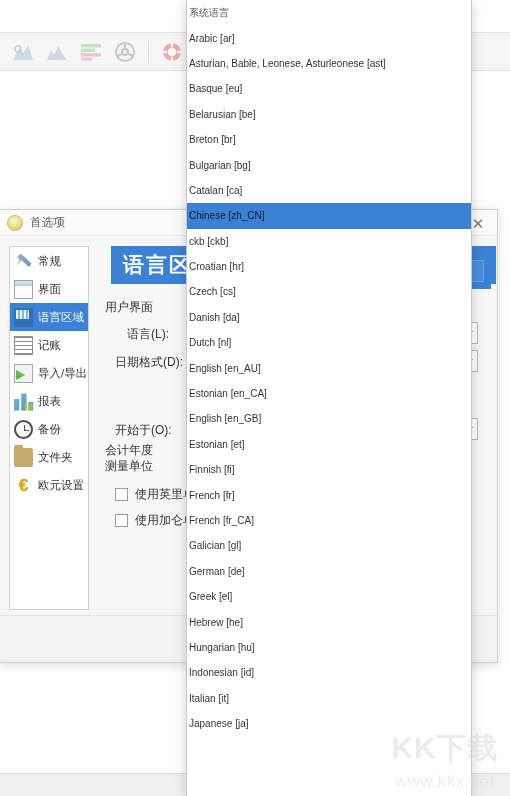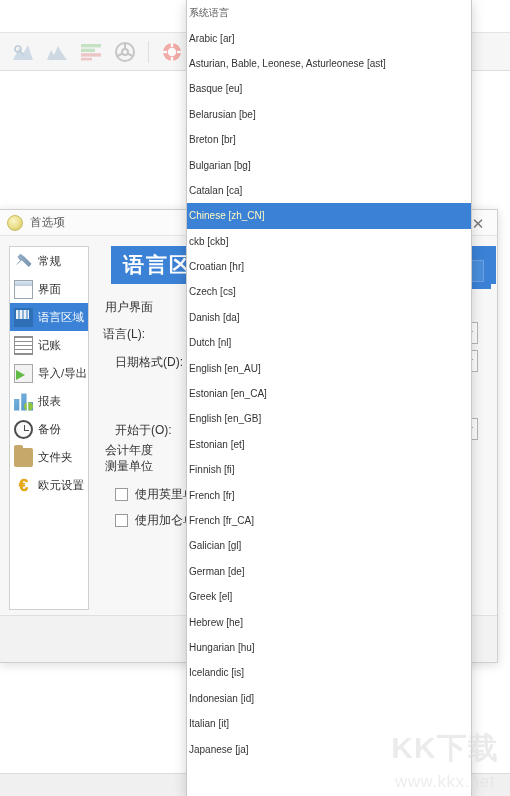--- a/index.html
+++ b/index.html
@@ -87,21 +87,21 @@
 
   
   #lang-popup{
     position:absolute;left:186px;top:0;width:284px;height:796px;
     background:#ffffff;border:1px solid #c9c9c9;border-top:none;
     box-shadow:0 3px 12px rgba(0,0,0,.18);overflow:hidden;
   }
   .lang-row{height:25.4px;display:flex;align-items:center;padding-left:2px;box-sizing:border-box;
      font-size:10px;color:#333;white-space:nowrap;}
   .lang-row.system{color:#555;}
-  .lang-row.sel{background:#3b82d6;color:#fef9c3;}
+  .lang-row.sel{background:#3b82d6;color:#0f172a;}
 
   
   #popup-scroll-track{position:absolute;right:0;top:0;width:0px;height:796px;}
 
   
   #lang-combo-sel{position:absolute;left:463px;top:253px;width:28px;height:36px;background:#3b82d6;}
   #lang-combo-sel2{position:absolute;left:470px;top:260px;width:14px;height:22px;background:#4b8edb;border:1px solid #6ba1e2;box-sizing:border-box;}
 
   
   #watermark{position:absolute;right:6px;bottom:4px;width:118px;height:62px;opacity:.5;pointer-events:none;
@@ -214,21 +214,21 @@
       <span class="side-label">欧元设置</span>
     </div>
   </div>
 
   <div id="prefs-main">
     <div id="panel-banner">
       <span id="panel-banner-text">语言区域</span>
     </div>
 
     <span class="grp-title" style="left:10px;top:53px;">用户界面</span>
-    <span class="fld-label" style="left:8px;top:80px;text-align:right;">语言(L):</span>
+    <span class="fld-label" style="left:32px;top:80px;text-align:right;">语言(L):</span>
     <div class="combo" style="left:115px;top:76px;width:268px;">
       <span class="arrow"></span>
     </div>
 
     <span class="fld-label" style="left:20px;top:108px;">日期格式(D):</span>
     <div class="combo" style="left:115px;top:104px;width:268px;">
       <span class="arrow"></span>
     </div>
 
     <span class="grp-title" style="left:10px;top:148px;margin-top:48px;">会计年度</span>
@@ -277,21 +277,20 @@
       <div class="lang-row">English [en_GB]</div>
       <div class="lang-row">Estonian [et]</div>
       <div class="lang-row">Finnish [fi]</div>
       <div class="lang-row">French [fr]</div>
       <div class="lang-row">French [fr_CA]</div>
       <div class="lang-row">Galician [gl]</div>
       <div class="lang-row">German [de]</div>
       <div class="lang-row">Greek [el]</div>
       <div class="lang-row">Hebrew [he]</div>
       <div class="lang-row">Hungarian [hu]</div>
-      <div class="lang-row">Icelandic [is]</div>
       <div class="lang-row">Indonesian [id]</div>
       <div class="lang-row">Italian [it]</div>
       <div class="lang-row">Japanese [ja]</div>
     </div>
   <div id="popup-scroll-track"></div>
 </div>
 
 <div id="watermark">
   <div id="wm-big">KK下载</div>
   <div id="wm-small">www.kkx.net</div>

